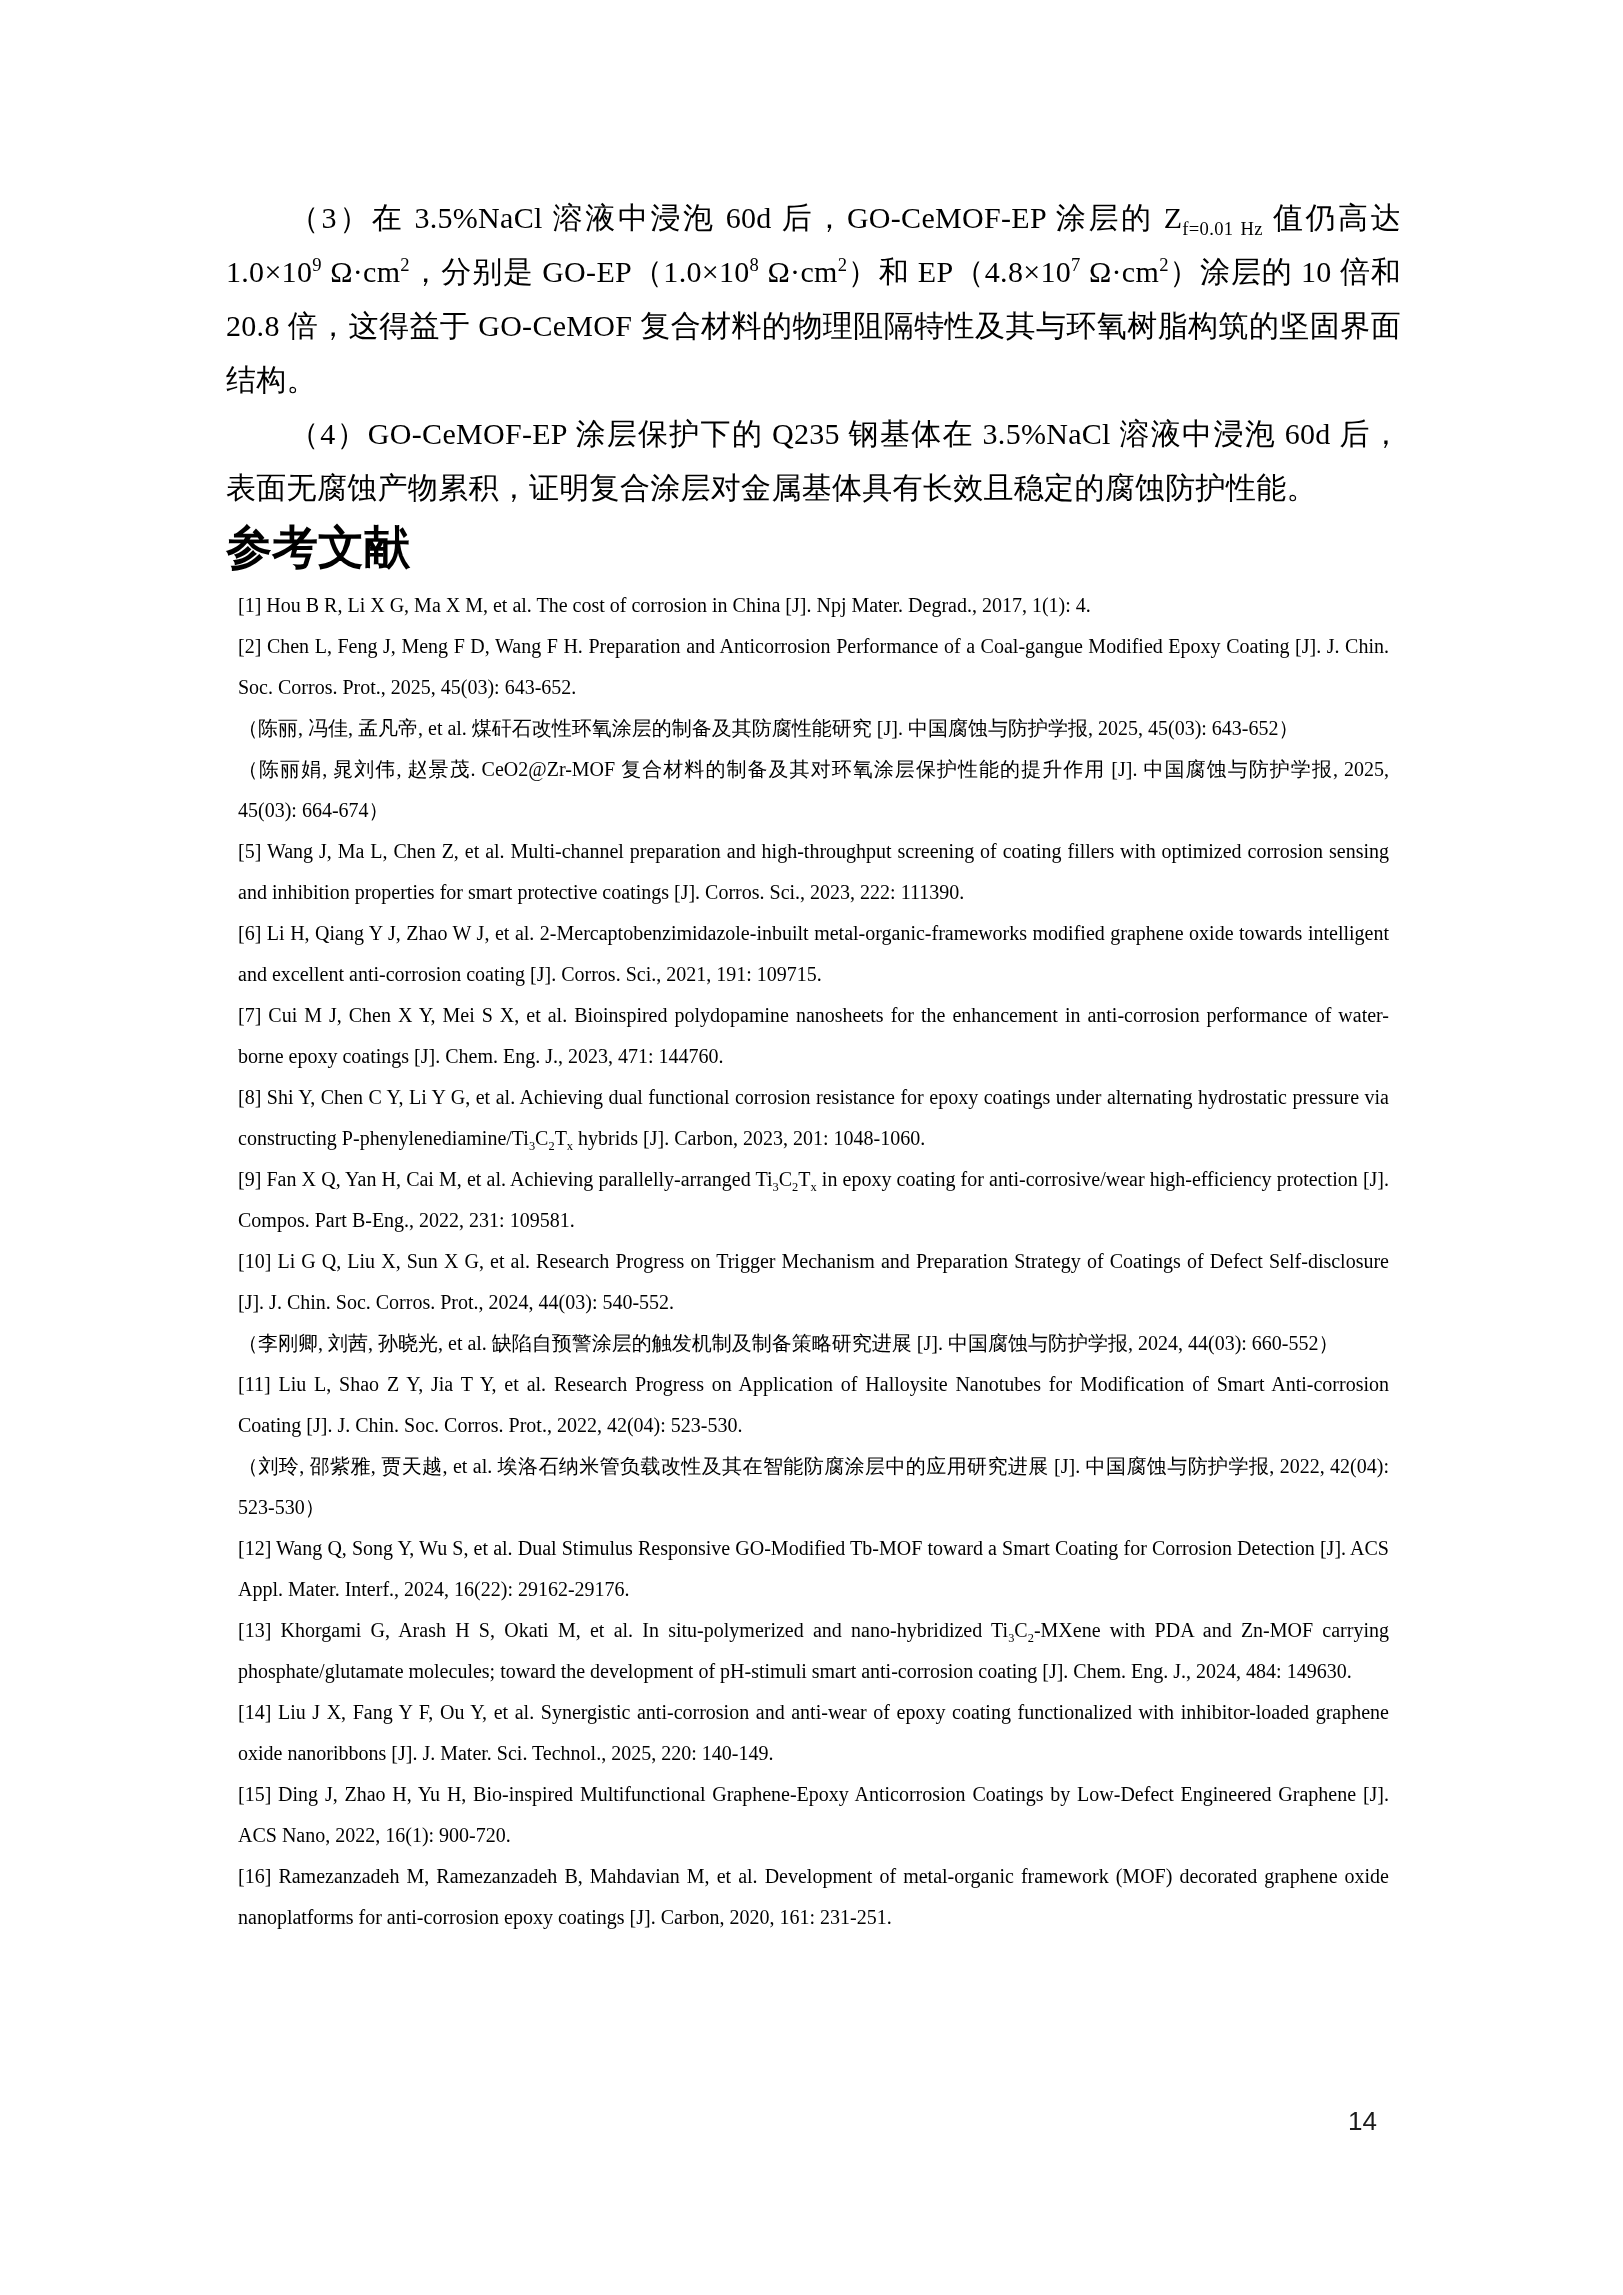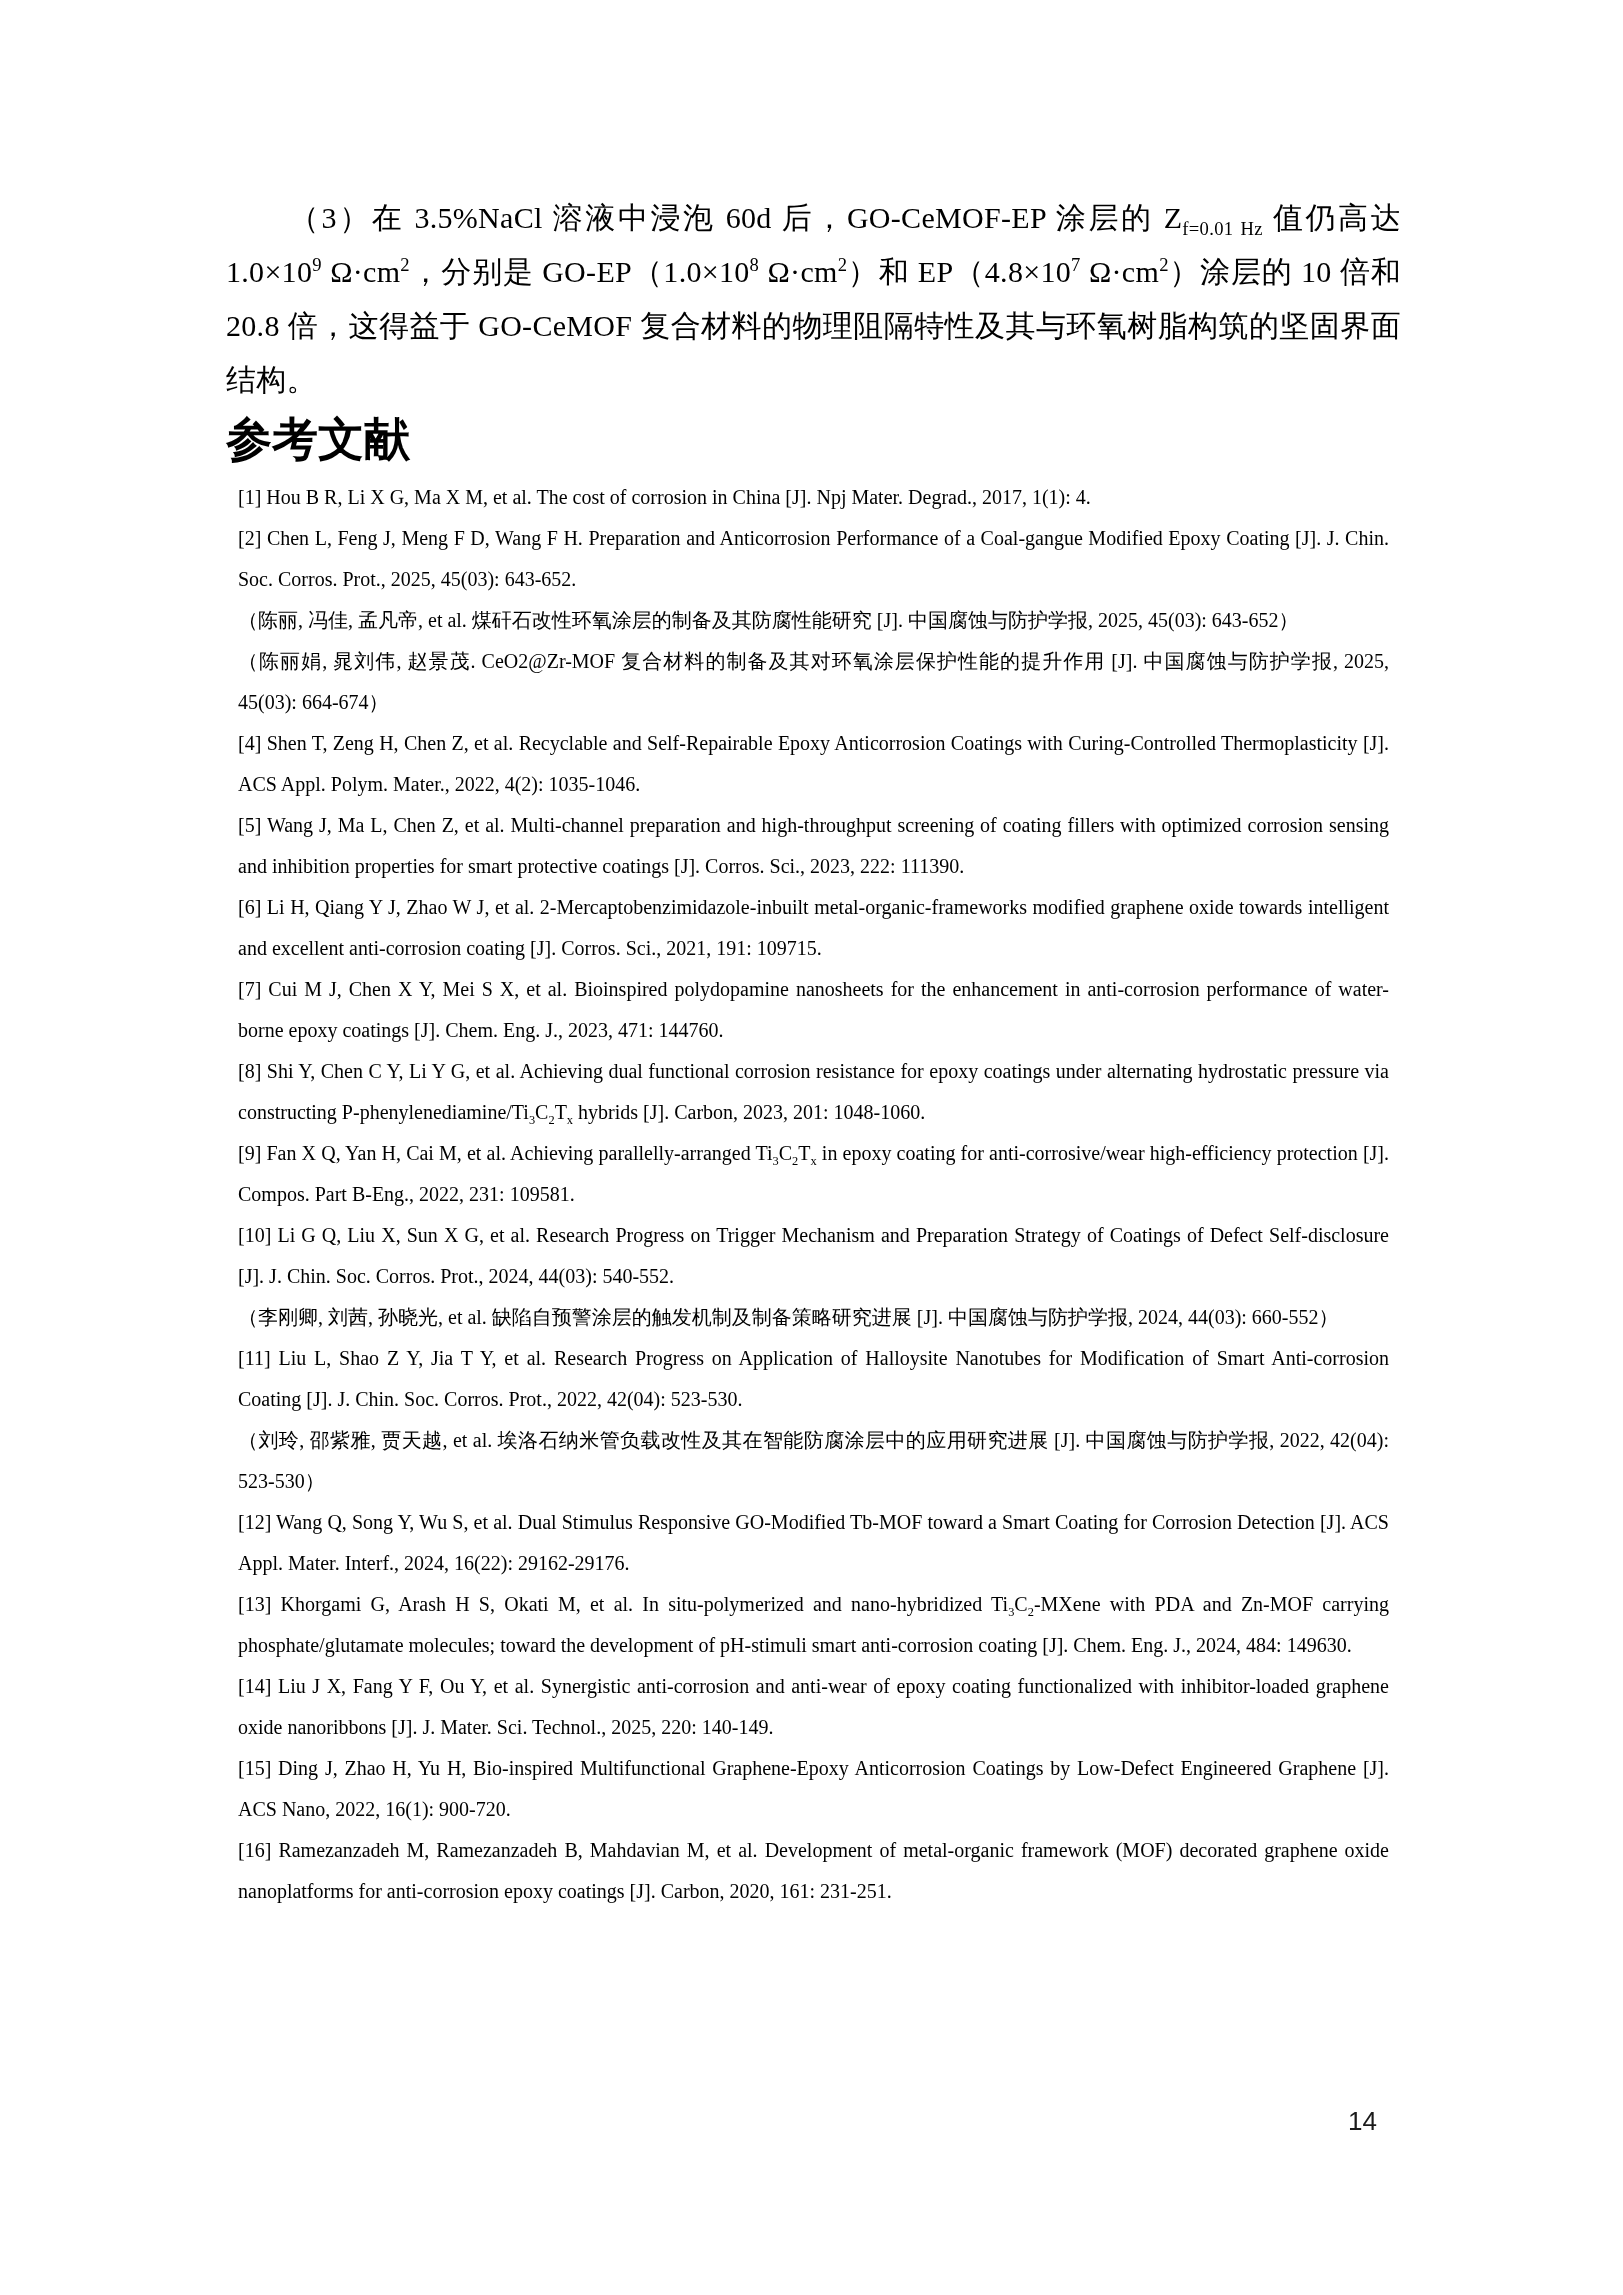--- a/index.html
+++ b/index.html
@@ -54,27 +54,27 @@
     line-height: 30px;
     color: #1a1a1a;
   }
 </style>
 </head>
 <body>
 
 <div class="page">
   <div class="content">
     <p class="body-para">（3）在 3.5%NaCl 溶液中浸泡 60d 后，GO-CeMOF-EP 涂层的 Z<sub>f=0.01 Hz</sub> 值仍高达 1.0×10<sup>9</sup> Ω·cm<sup>2</sup>，分别是 GO-EP（1.0×10<sup>8</sup> Ω·cm<sup>2</sup>）和 EP（4.8×10<sup>7</sup> Ω·cm<sup>2</sup>）涂层的 10 倍和 20.8 倍，这得益于 GO-CeMOF 复合材料的物理阻隔特性及其与环氧树脂构筑的坚固界面结构。</p>
+    <p class="body-para">（4）GO-CeMOF-EP 涂层保护下的 Q235 钢基体在 3.5%NaCl 溶液中浸泡 60d 后，表面无腐蚀产物累积，证明复合涂层对金属基体具有长效且稳定的腐蚀防护性能。</p>
     <h2 class="refs-heading">参考文献</h2>
     <div class="refs">
         <p class="ref-item">[1] Hou B R, Li X G, Ma X M, et al. The cost of corrosion in China [J]. Npj Mater. Degrad., 2017, 1(1): 4.</p>
         <p class="ref-item">[2] Chen L, Feng J, Meng F D, Wang F H. Preparation and Anticorrosion Performance of a Coal-gangue Modified Epoxy Coating [J]. J. Chin. Soc. Corros. Prot., 2025, 45(03): 643-652.</p>
         <p class="ref-item">（陈丽, 冯佳, 孟凡帝, et al. 煤矸石改性环氧涂层的制备及其防腐性能研究 [J]. 中国腐蚀与防护学报, 2025, 45(03): 643-652）</p>
         <p class="ref-item">（陈丽娟, 晁刘伟, 赵景茂. CeO2@Zr-MOF 复合材料的制备及其对环氧涂层保护性能的提升作用 [J]. 中国腐蚀与防护学报, 2025, 45(03): 664-674）</p>
-        <p class="ref-item">[4] Shen T, Zeng H, Chen Z, et al. Recyclable and Self-Repairable Epoxy Anticorrosion Coatings with Curing-Controlled Thermoplasticity [J]. ACS Appl. Polym. Mater., 2022, 4(2): 1035-1046.</p>
         <p class="ref-item">[5] Wang J, Ma L, Chen Z, et al. Multi-channel preparation and high-throughput screening of coating fillers with optimized corrosion sensing and inhibition properties for smart protective coatings [J]. Corros. Sci., 2023, 222: 111390.</p>
         <p class="ref-item">[6] Li H, Qiang Y J, Zhao W J, et al. 2-Mercaptobenzimidazole-inbuilt metal-organic-frameworks modified graphene oxide towards intelligent and excellent anti-corrosion coating [J]. Corros. Sci., 2021, 191: 109715.</p>
         <p class="ref-item">[7] Cui M J, Chen X Y, Mei S X, et al. Bioinspired polydopamine nanosheets for the enhancement in anti-corrosion performance of water-borne epoxy coatings [J]. Chem. Eng. J., 2023, 471: 144760.</p>
         <p class="ref-item">[8] Shi Y, Chen C Y, Li Y G, et al. Achieving dual functional corrosion resistance for epoxy coatings under alternating hydrostatic pressure via constructing P-phenylenediamine/Ti<sub>3</sub>C<sub>2</sub>T<sub>x</sub> hybrids [J]. Carbon, 2023, 201: 1048-1060.</p>
         <p class="ref-item">[9] Fan X Q, Yan H, Cai M, et al. Achieving parallelly-arranged Ti<sub>3</sub>C<sub>2</sub>T<sub>x</sub> in epoxy coating for anti-corrosive/wear high-efficiency protection [J]. Compos. Part B-Eng., 2022, 231: 109581.</p>
         <p class="ref-item">[10] Li G Q, Liu X, Sun X G, et al. Research Progress on Trigger Mechanism and Preparation Strategy of Coatings of Defect Self-disclosure [J]. J. Chin. Soc. Corros. Prot., 2024, 44(03): 540-552.</p>
         <p class="ref-item">（李刚卿, 刘茜, 孙晓光, et al. 缺陷自预警涂层的触发机制及制备策略研究进展 [J]. 中国腐蚀与防护学报, 2024, 44(03): 660-552）</p>
         <p class="ref-item">[11] Liu L, Shao Z Y, Jia T Y, et al. Research Progress on Application of Halloysite Nanotubes  for Modification of Smart Anti-corrosion Coating [J]. J. Chin. Soc. Corros. Prot., 2022, 42(04): 523-530.</p>
         <p class="ref-item">（刘玲, 邵紫雅, 贾天越, et al. 埃洛石纳米管负载改性及其在智能防腐涂层中的应用研究进展 [J]. 中国腐蚀与防护学报, 2022, 42(04): 523-530）</p>
         <p class="ref-item">[12] Wang Q, Song Y, Wu S, et al. Dual Stimulus Responsive GO-Modified Tb-MOF toward a Smart Coating for Corrosion Detection [J]. ACS Appl. Mater. Interf., 2024, 16(22): 29162-29176.</p>

